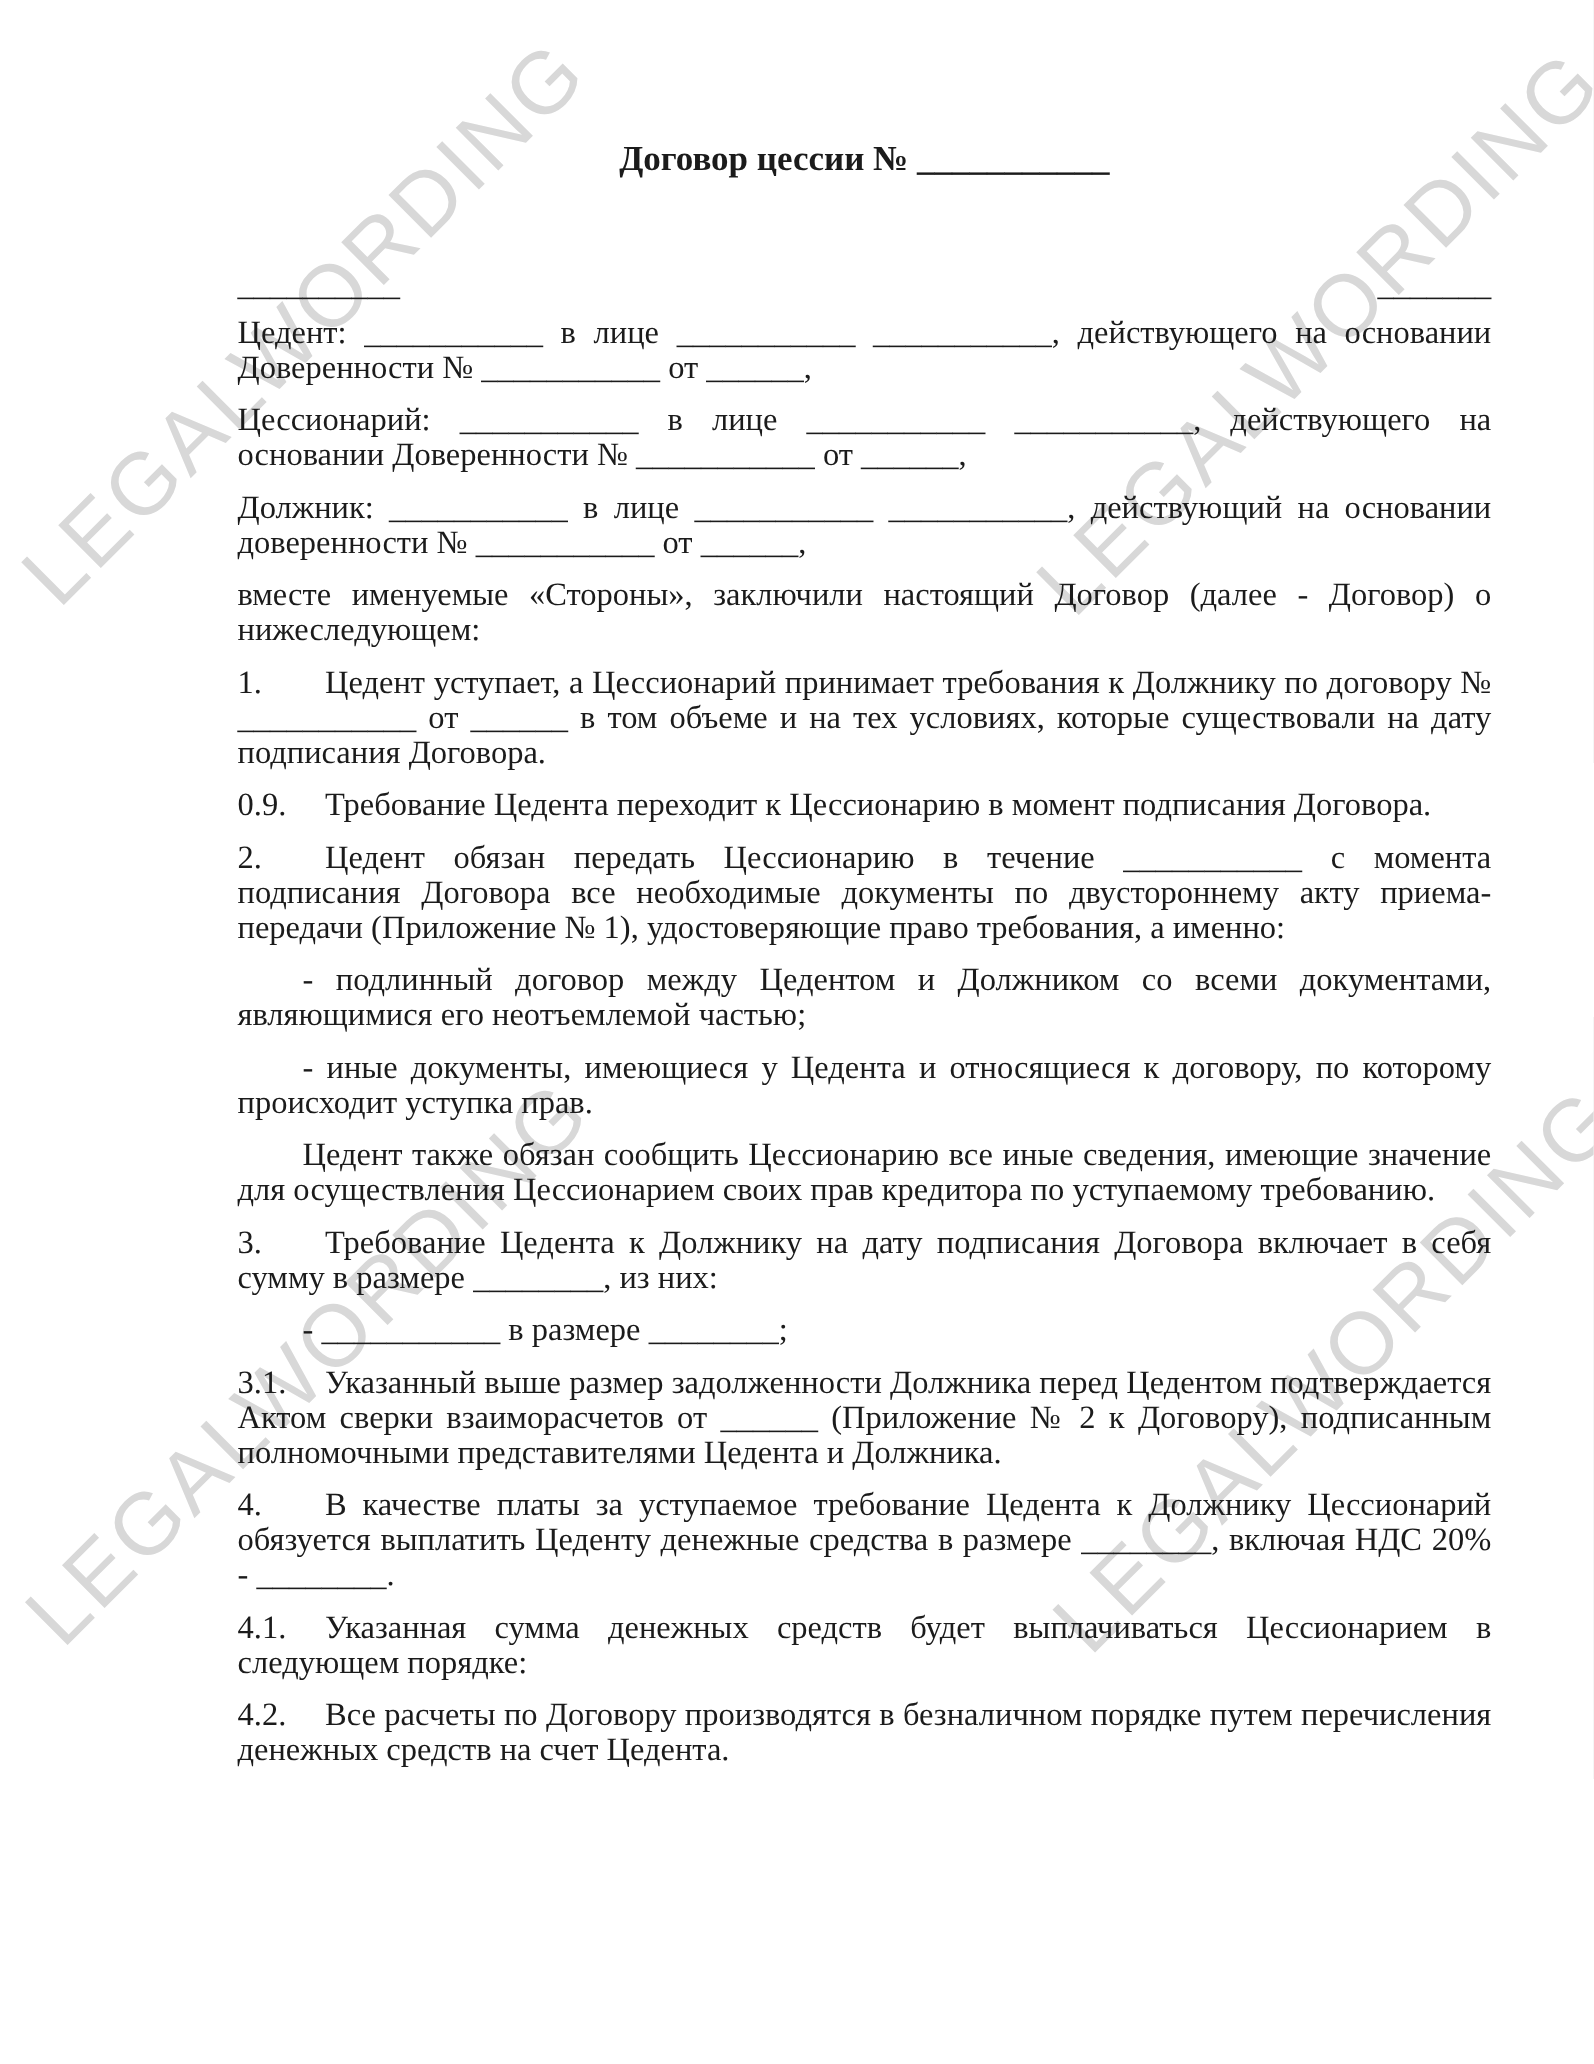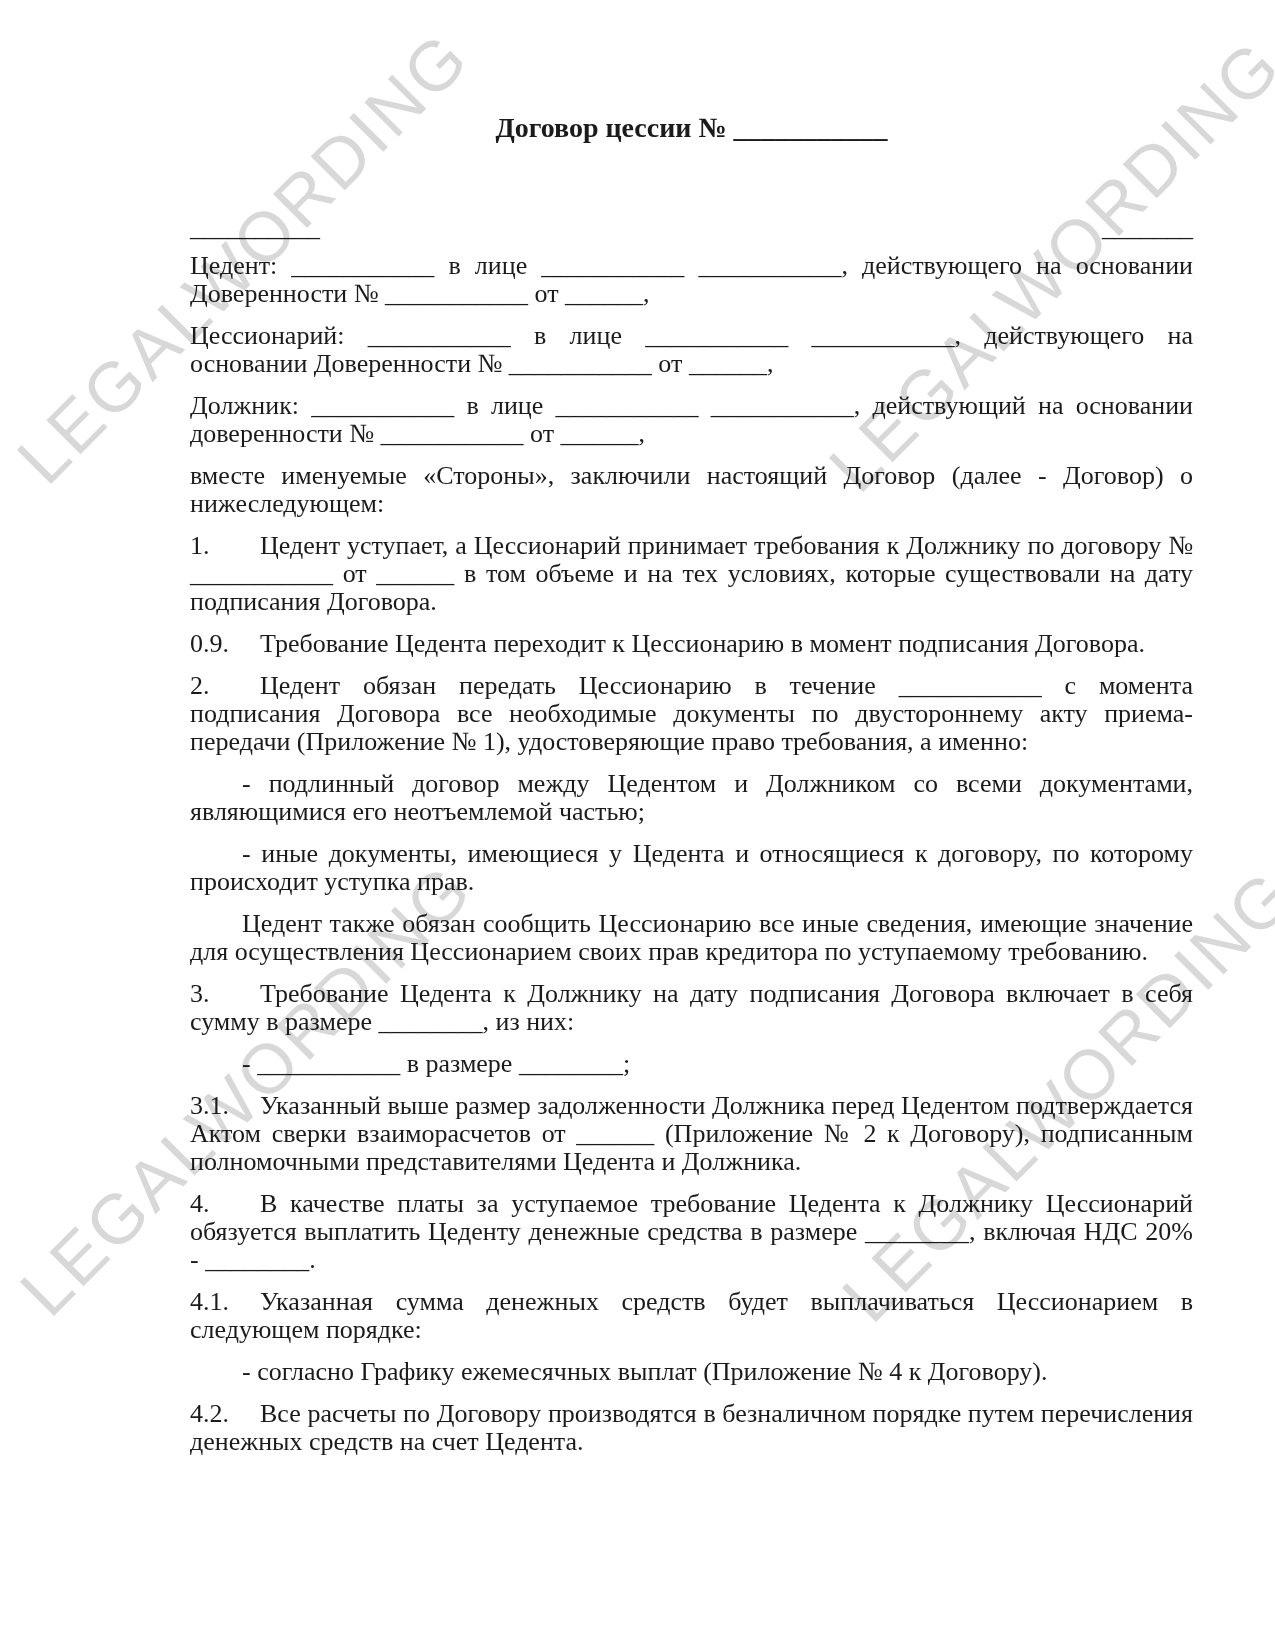--- a/index.html
+++ b/index.html
@@ -132,23 +132,20 @@
     </p>
 
     <p class="para">
       <span class="num">4.</span><span>В качестве платы за уступаемое требование Цедента к Должнику Цессионарий обязуется выплатить Цеденту денежные средства в размере ________, включая НДС 20% - ________.</span>
     </p>
 
     <p class="para">
       <span class="num">4.1.</span><span>Указанная сумма денежных средств будет выплачиваться Цессионарием в следующем порядке:</span>
     </p>
 
-    <p class="para indent gap">
-      <span>- согласно Графику ежемесячных выплат (Приложение № 4 к Договору).</span>
-    </p>
 
     <p class="para">
       <span class="num">4.2.</span><span>Все расчеты по Договору производятся в безналичном порядке путем перечисления денежных средств на счет Цедента.</span>
     </p>
 
 
   </div>
 </div>
 
 </body></html>

